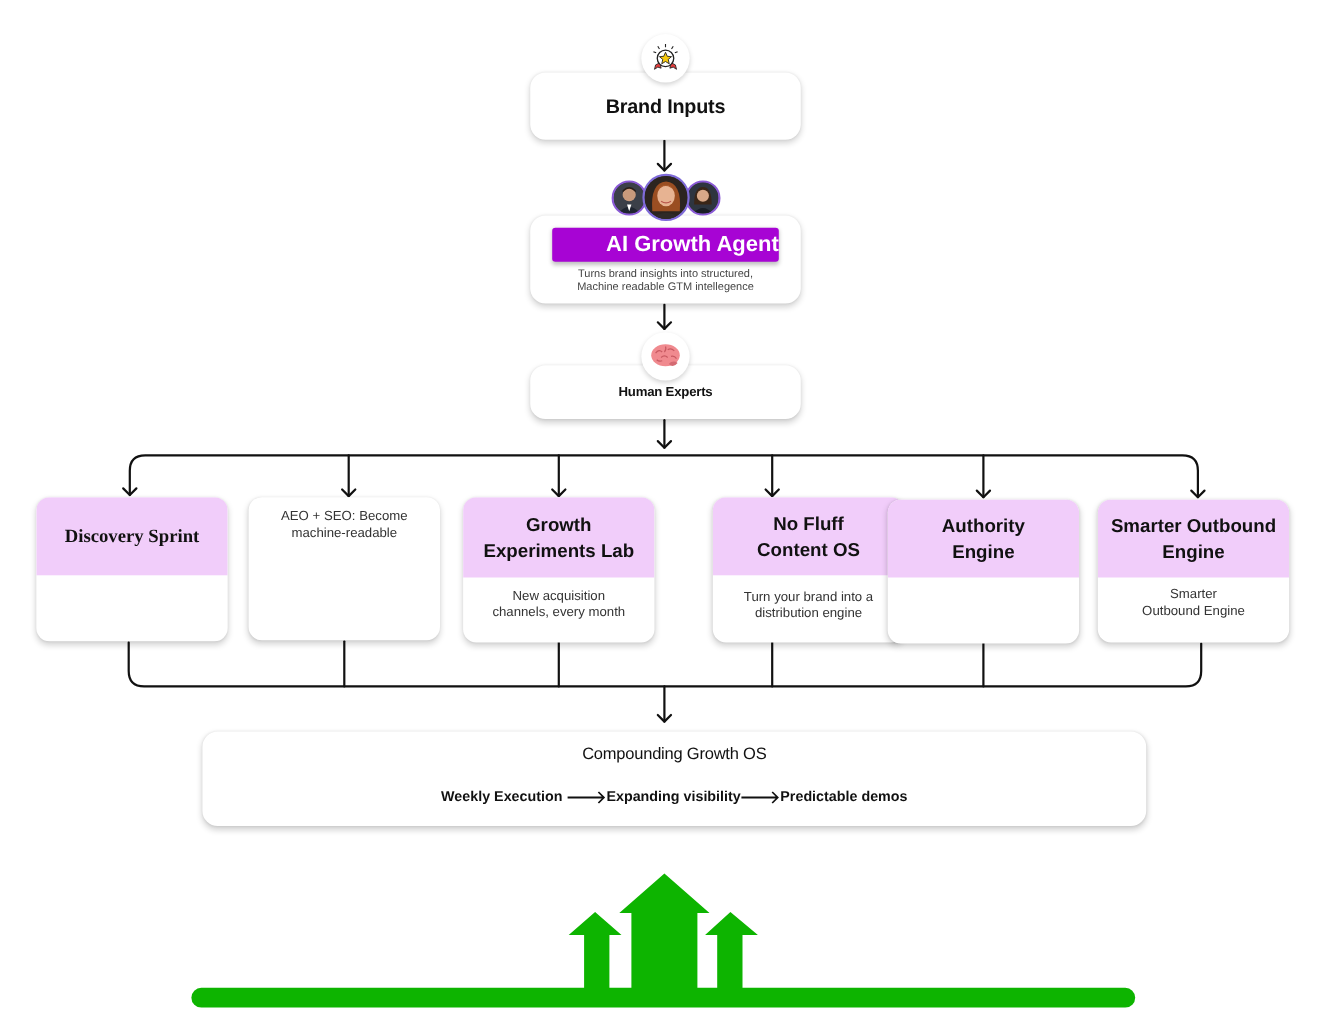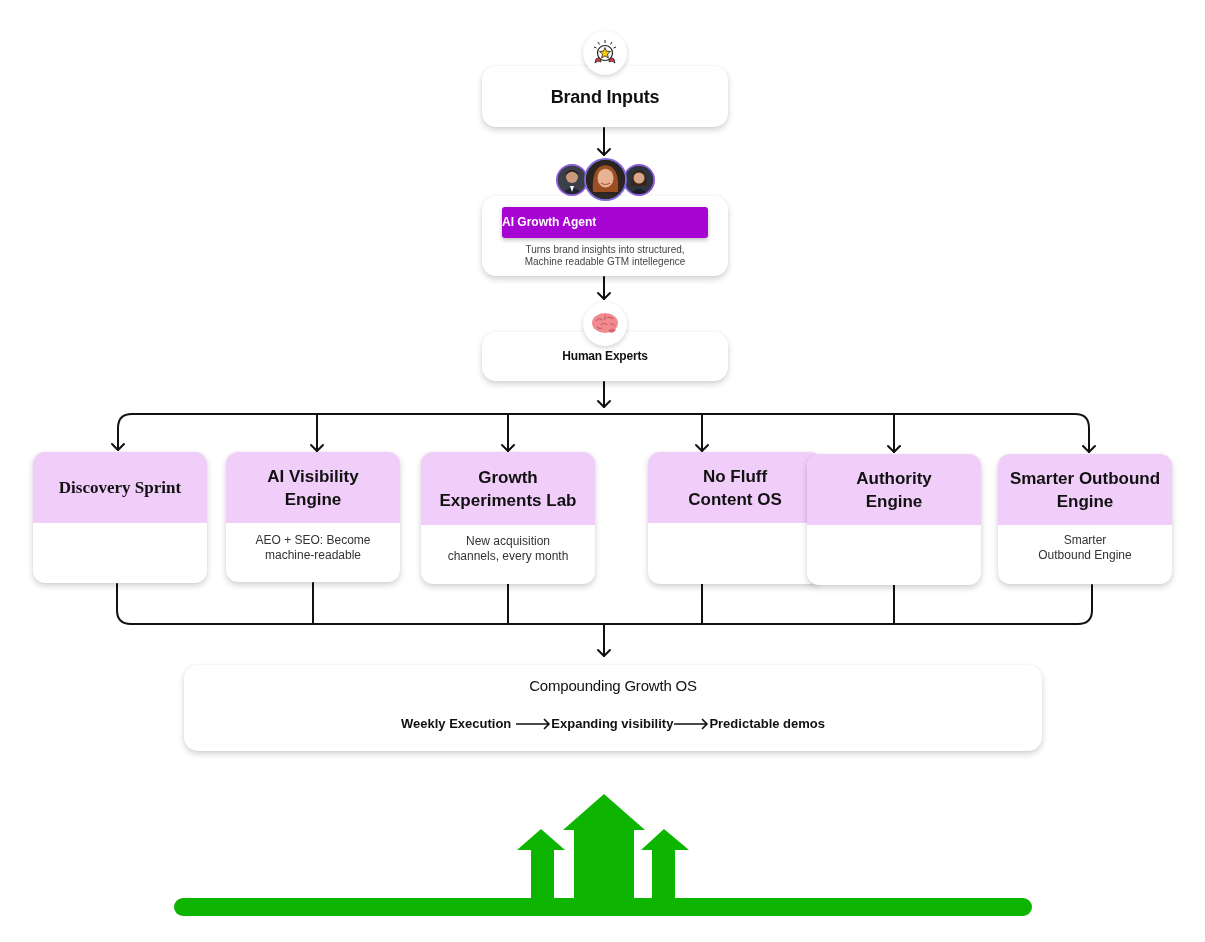--- a/index.html
+++ b/index.html
@@ -7,38 +7,38 @@
          font-family: "Liberation Sans", "DejaVu Sans", sans-serif; color: #111; }
   .card { position: absolute; background: #fff; border-radius: 14px;
           box-shadow: 0 3px 6px rgba(0,0,0,0.18), 0 0 2px rgba(0,0,0,0.06); }
   .card-title { position: absolute; left: 0; right: 0; text-align: center;
                 font-size: 18px; font-weight: 600; letter-spacing: -0.2px; }
   .circle-icon { position: absolute; width: 44px; height: 44px; border-radius: 50%;
                  background: #fff; box-shadow: 0 2px 5px rgba(0,0,0,0.18);
                  display: flex; align-items: center; justify-content: center; }
   .connectors { position: absolute; left: 0; top: 0; }
   .agent-label { position: absolute; left: 502px; top: 207px; width: 206px; height: 31px;
-                 background: #a704d4; border-radius: 3px; color: #fff; font-size: 12px;
-                 font-weight: 600; text-align: left; line-height: 31px;
+                 background: #a704d4; border-radius: 3px; color: #fff; font-size: 20px;
+                 font-weight: 600; text-align: right; line-height: 31px;
                  box-shadow: 0 2px 4px rgba(0,0,0,0.25); }
   .agent-desc { position: absolute; left: 482px; width: 246px; top: 244px; text-align: center;
                 font-size: 10px; line-height: 12px; color: #444; }
   .avatar { position: absolute; border-radius: 50%; overflow: hidden;
             border: 2px solid #8a5ad6; background: #333; }
   .module { position: absolute; width: 174px; height: 130px; border-radius: 12px;
             background: #fff; box-shadow: 0 3px 6px rgba(0,0,0,0.18), 0 0 2px rgba(0,0,0,0.06); overflow: hidden; }
   .module .mod-head { height: 71px; background: #f1cdfa; display: flex; align-items: center;
                       justify-content: center; text-align: center; font-size: 17px; font-weight: 600;
                       line-height: 23px; padding: 0 6px; color: #111; }
   .module .mod-desc { padding-top: 12px; text-align: center; font-size: 12px; line-height: 15px;
                       color: #333; padding-left: 10px; padding-right: 10px; }
   .os-card { left: 184px; top: 665px; width: 858px; height: 86px; }
   .os-title { top: 12px; font-size: 15px; font-weight: 500; }
   .os-flow { position: absolute; left: 0; right: 0; top: 51px; display: flex; justify-content: center;
-             align-items: center; font-size: 13px; font-weight: 600; gap: 0; }
+             align-items: flex-end; font-size: 13px; font-weight: 600; gap: 0; }
   .flow-arrow { display: inline-block; width: 36px; height: 12px; }
 </style>
 </head>
 <body>
 
 <svg class="connectors" width="1205" height="942" viewBox="0 0 1205 942">
   <g fill="none" stroke="#111" stroke-width="2" stroke-linecap="round" stroke-linejoin="round">
 
     <path d="M604 128 V155"></path>
       <path d="M598 149 L604 155 L610 149"></path>
@@ -132,29 +132,29 @@
     <ellipse cx="15" cy="12" rx="13" ry="10" fill="#f08a8f"></ellipse>
     <path d="M6 10 Q9 6 12 9 M11 14 Q14 11 17 14 M17 7 Q20 5 23 8 M20 13 Q23 12 25 15 M7 16 Q9 18 12 17 M15 4 Q16 7 14 9" stroke="#c85a62" stroke-width="1.1" fill="none"></path>
     <path d="M18 20 Q22 24 26 19 Q24 17 20 18Z" fill="#d46a72"></path>
   </svg>
 </div>
 
 <div class="module" style="left:33px; top:452px; height:131px;">
   <div class="mod-head" style="padding:0 12px;font-family:Liberation Serif, serif;">Discovery Sprint</div>
 </div>
 <div class="module" style="left:226px; top:452px; height:130px;">
-  <div class="mod-head" style="padding:0 30px;">AI Visibility Engine</div>
   <div class="mod-desc" style="padding:10px 22px 0;">AEO + SEO: Become machine-readable</div>
 </div>
 <div class="module" style="left:421px; top:452px; height:132px;">
   <div class="mod-head" style="height:73px; padding:0 4px;">Growth Experiments Lab</div>
   <div class="mod-desc" style="padding:9px 18px 0;">New acquisition channels, every month</div>
 </div>
 <div class="module" style="left:648px; top:452px; height:132px;">
   <div class="mod-head" style="padding:0 24px;">No Fluff Content OS</div>
+  <div class="mod-desc" style="padding:12px 22px 0;">Turn your brand  into a distribution engine</div>
 </div>
 <div class="module" style="left:807px; top:454px; height:131px;">
   <div class="mod-head" style="padding:0 31px;">Authority Engine</div>
 </div>
 <div class="module" style="left:998px; top:454px; height:130px;">
   <div class="mod-head" style="padding:0 2px;">Smarter Outbound Engine</div>
   <div class="mod-desc" style="padding:8px 40px 0;">Smarter Outbound Engine</div>
 </div>
 
 <div class="card os-card">

